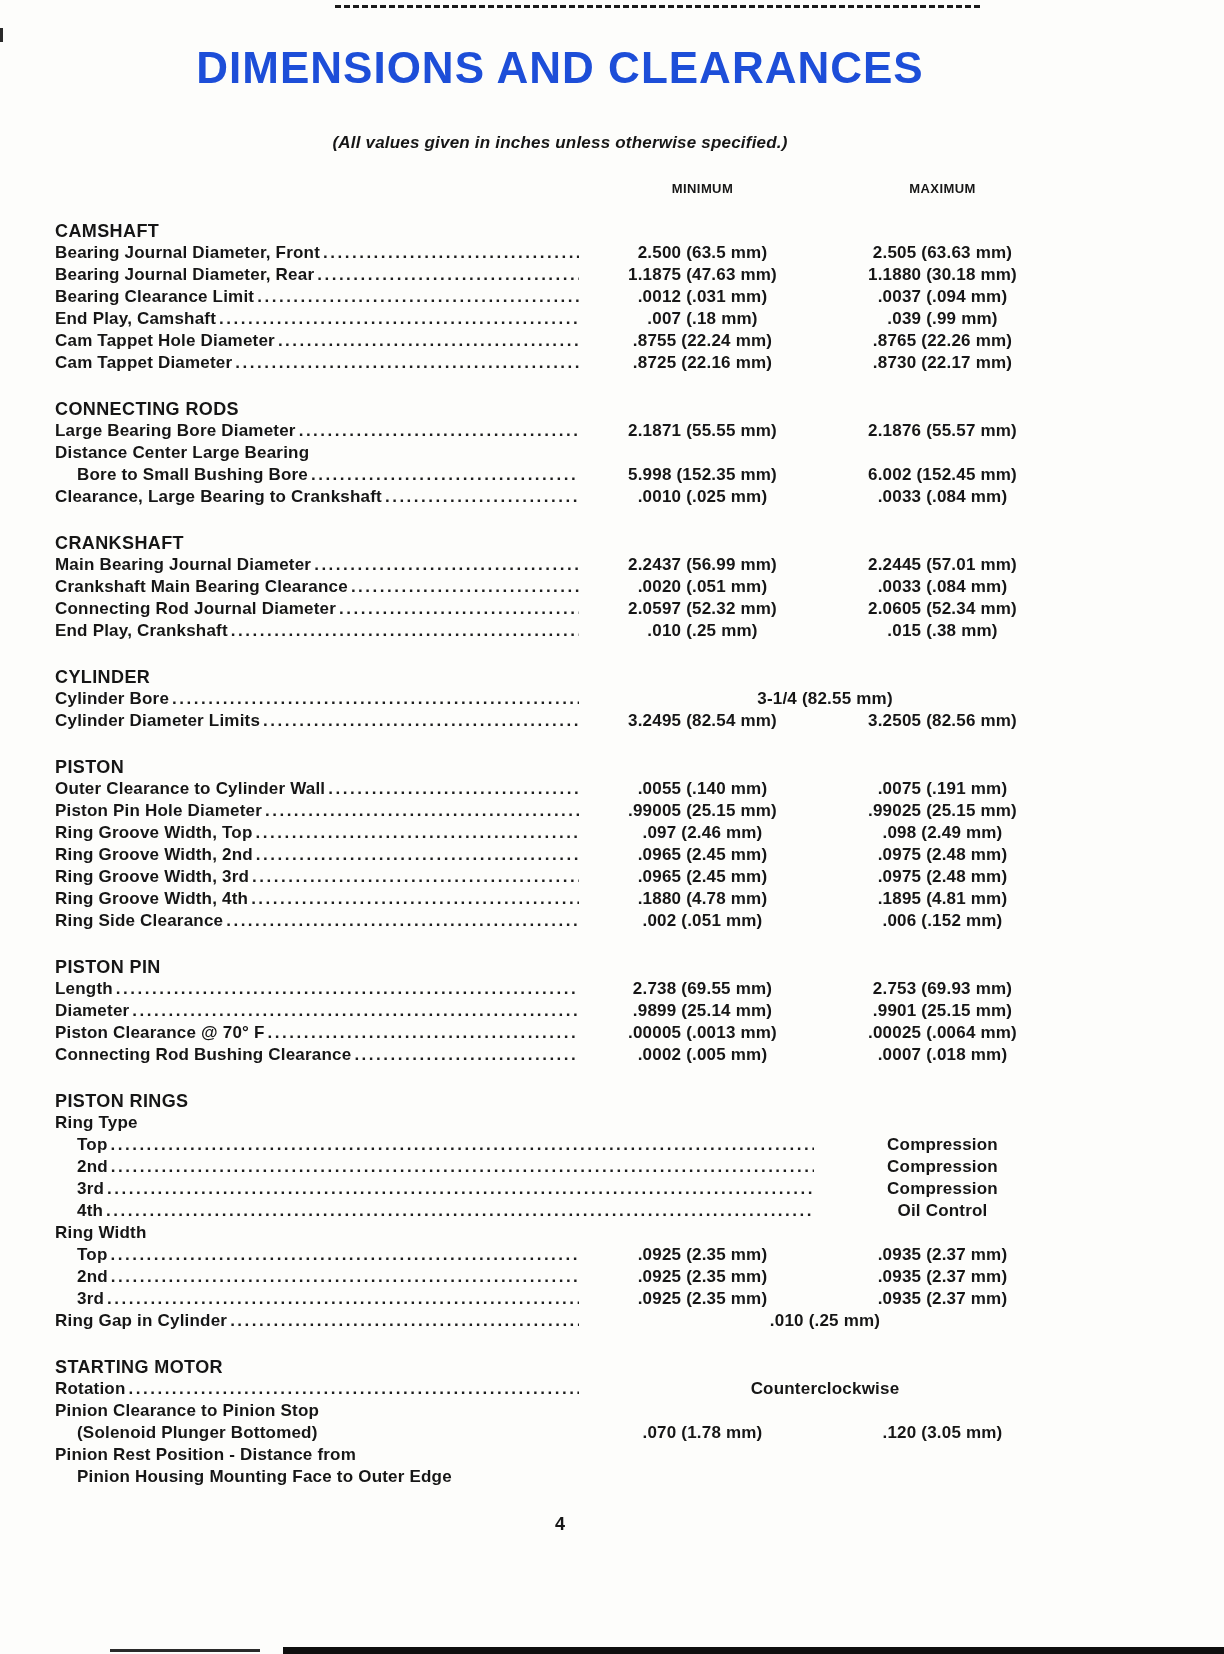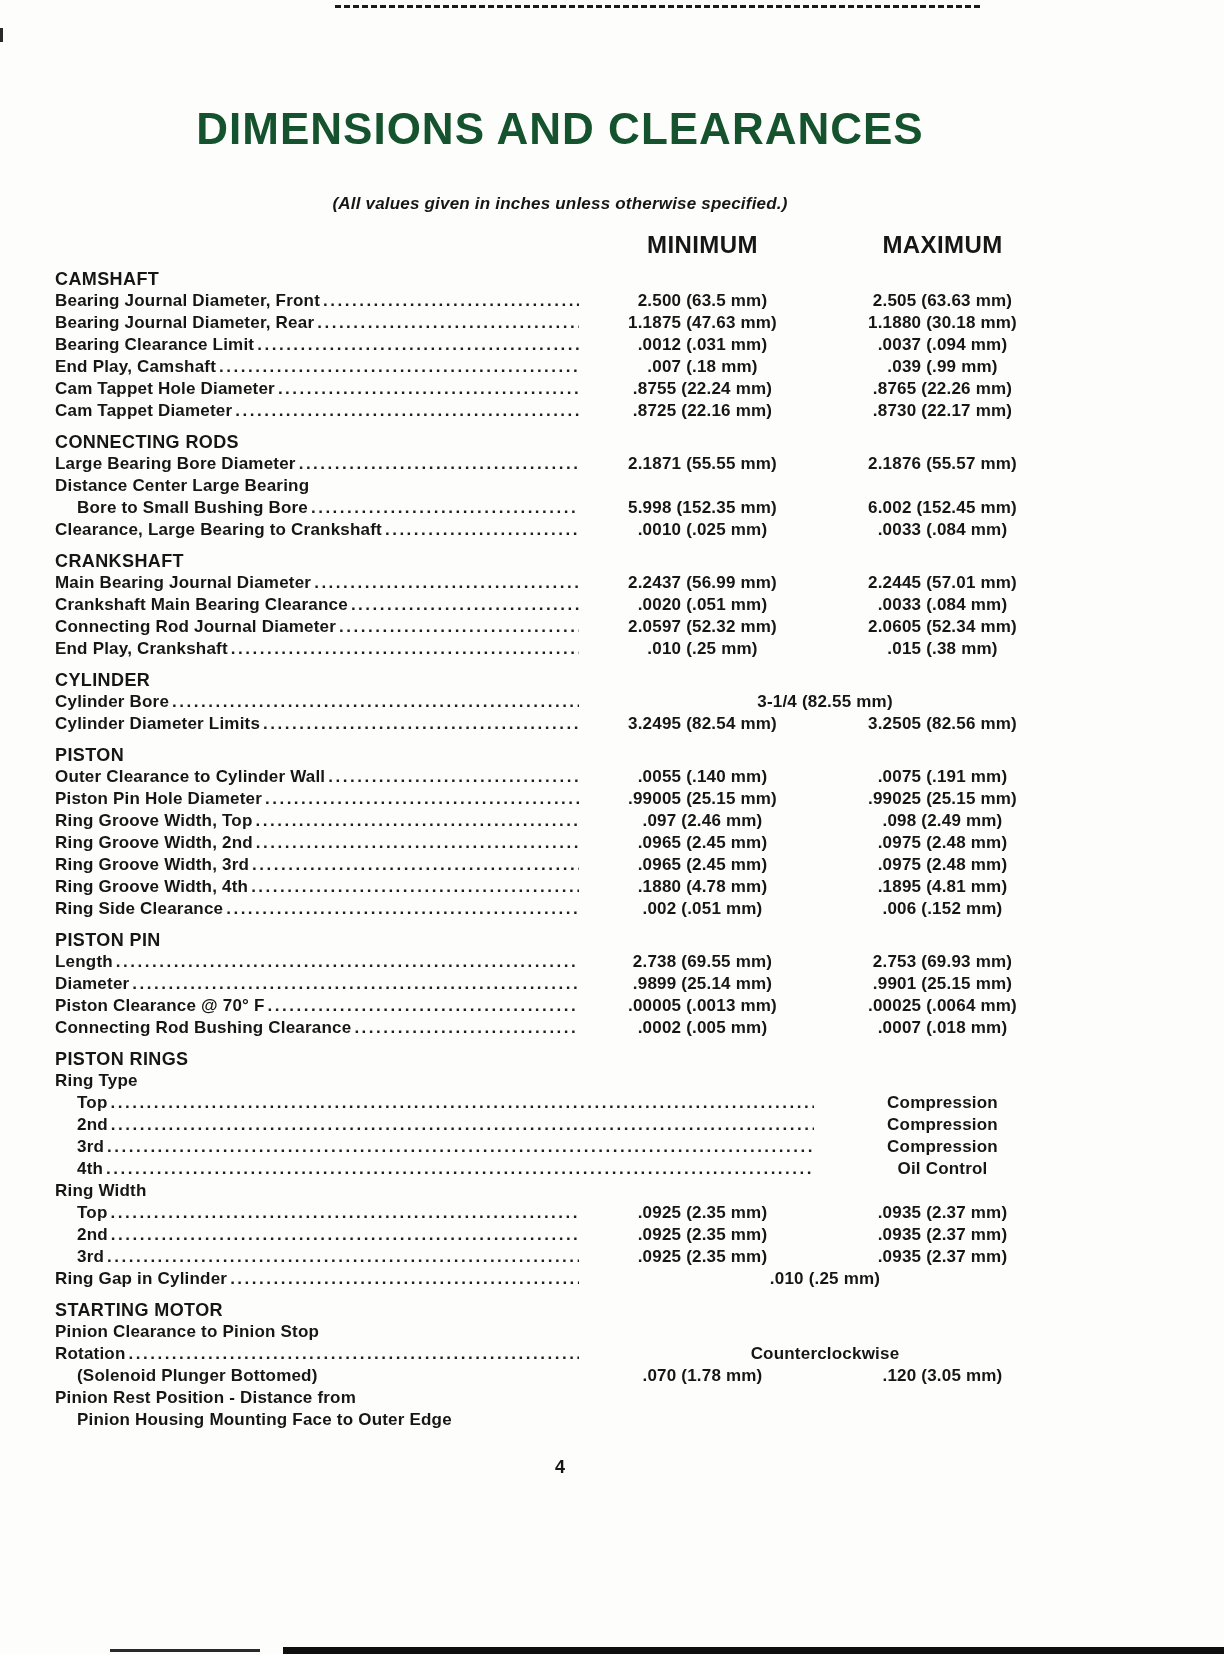--- a/index.html
+++ b/index.html
@@ -7,47 +7,47 @@
     position:relative;
     width:1224px; height:1654px;
     background:#fdfdfb;
     font-family:"Liberation Sans", sans-serif;
     font-weight:bold;
     color:#161616;
     overflow:hidden;
   }
   .doc { width:1010px; margin-left:55px; }
   .page-title {
-    margin:16px; padding-top:88px;
+    margin:1px; padding-top:42px;
     text-align:center;
     font-size:44px;
     letter-spacing:1px;
-    color:#14532d;
+    color:#1d4ed8;
   }
   .subtitle {
     margin-top:40px;
     text-align:center;
     font-size:17px;
     letter-spacing:0.2px;
     font-style:italic;
   }
   .col-headers {
     display:flex;
-    margin-top:17px;
-    font-size:24px;
+    margin-top:28px;
+    font-size:13px;
     letter-spacing:0.4px;
   }
   .flex-fill { flex:1; }
   .min-cell { width:235px; text-align:center; white-space:nowrap; }
   .max-cell { width:245px; text-align:center; white-space:nowrap; }
   .span-cell { width:480px; text-align:center; white-space:nowrap; }
   .section-heading {
     font-size:18px;
     line-height:22px;
-    margin-top:9px;
+    margin-top:24px;
     letter-spacing:0.4px;
   }
   .spec-row {
     display:flex;
     align-items:flex-start;
     line-height:22px;
     font-size:17px;
     letter-spacing:0.2px;
   }
   .row-label { white-space:nowrap; }
@@ -324,29 +324,29 @@
             <span class="min-cell">.0925 (2.35 mm)</span>
             <span class="max-cell">.0935 (2.37 mm)</span>
           </div>
           <div class="spec-row">
             <span class="row-label">Ring Gap in Cylinder</span>
             <span class="leader"></span>
             <span class="span-cell">.010 (.25 mm)</span>
           </div>
           <div class="section-heading">STARTING MOTOR</div>
           <div class="spec-row">
+            <span class="row-label">Rotation</span>
+            <span class="leader"></span>
+            <span class="span-cell">Counterclockwise</span>
+          </div>
+          <div class="spec-row">
             <span class="row-label">Pinion Clearance to Pinion Stop</span>
             <span class="spacer"></span>
             <span class="min-cell"></span>
             <span class="max-cell"></span>
-          </div>
-          <div class="spec-row">
-            <span class="row-label">Rotation</span>
-            <span class="leader"></span>
-            <span class="span-cell">Counterclockwise</span>
           </div>
           <div class="spec-row">
             <span class="row-label indent">(Solenoid Plunger Bottomed)</span>
             <span class="spacer"></span>
             <span class="min-cell">.070 (1.78 mm)</span>
             <span class="max-cell">.120 (3.05 mm)</span>
           </div>
           <div class="spec-row">
             <span class="row-label">Pinion Rest Position - Distance from</span>
             <span class="spacer"></span>

